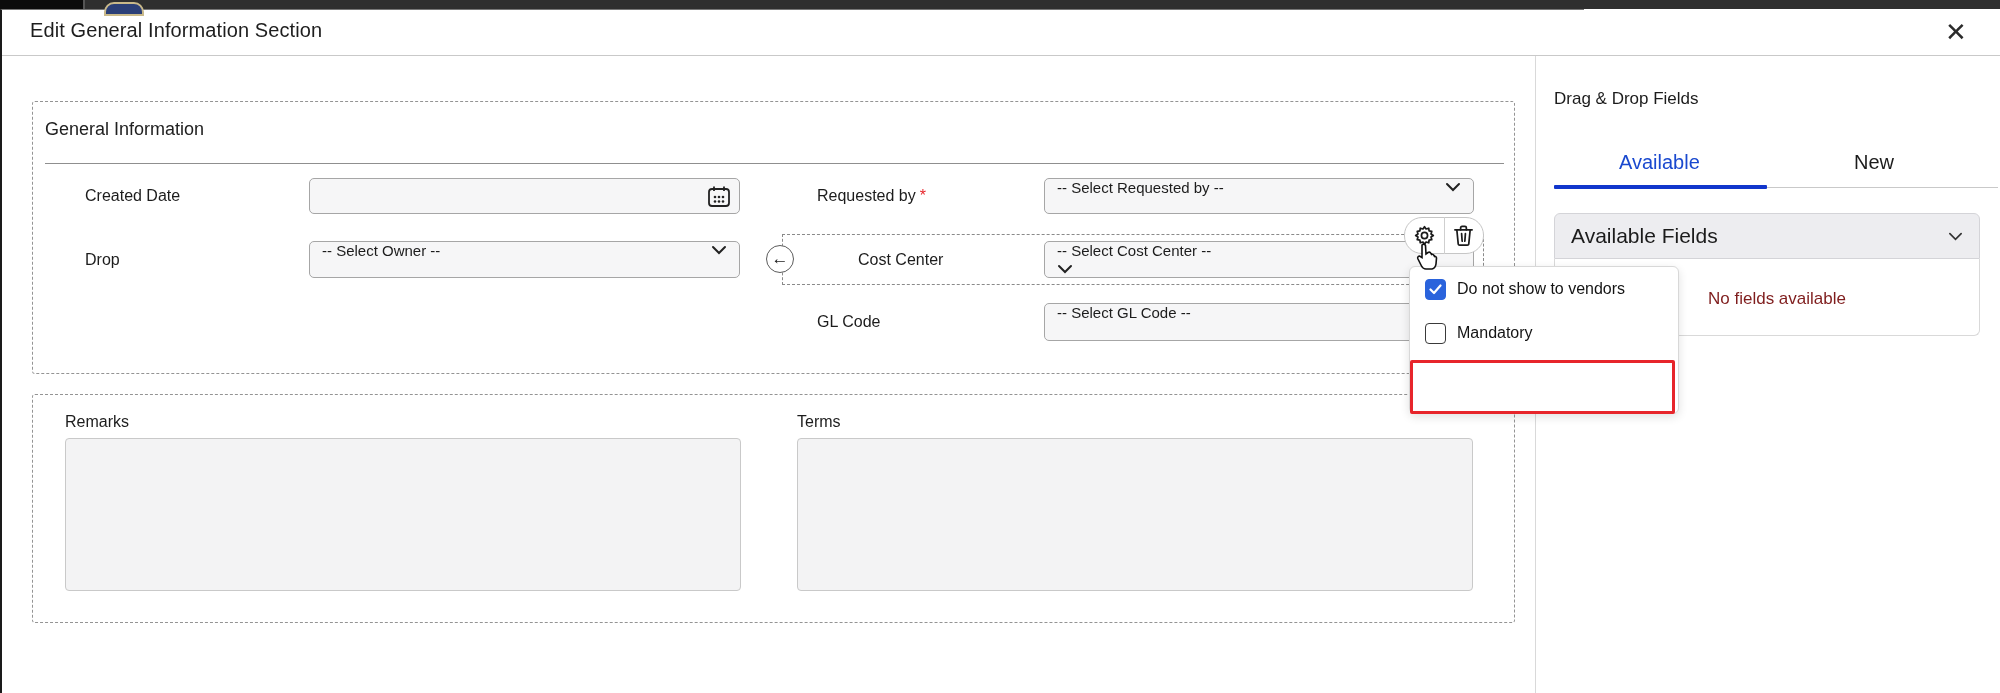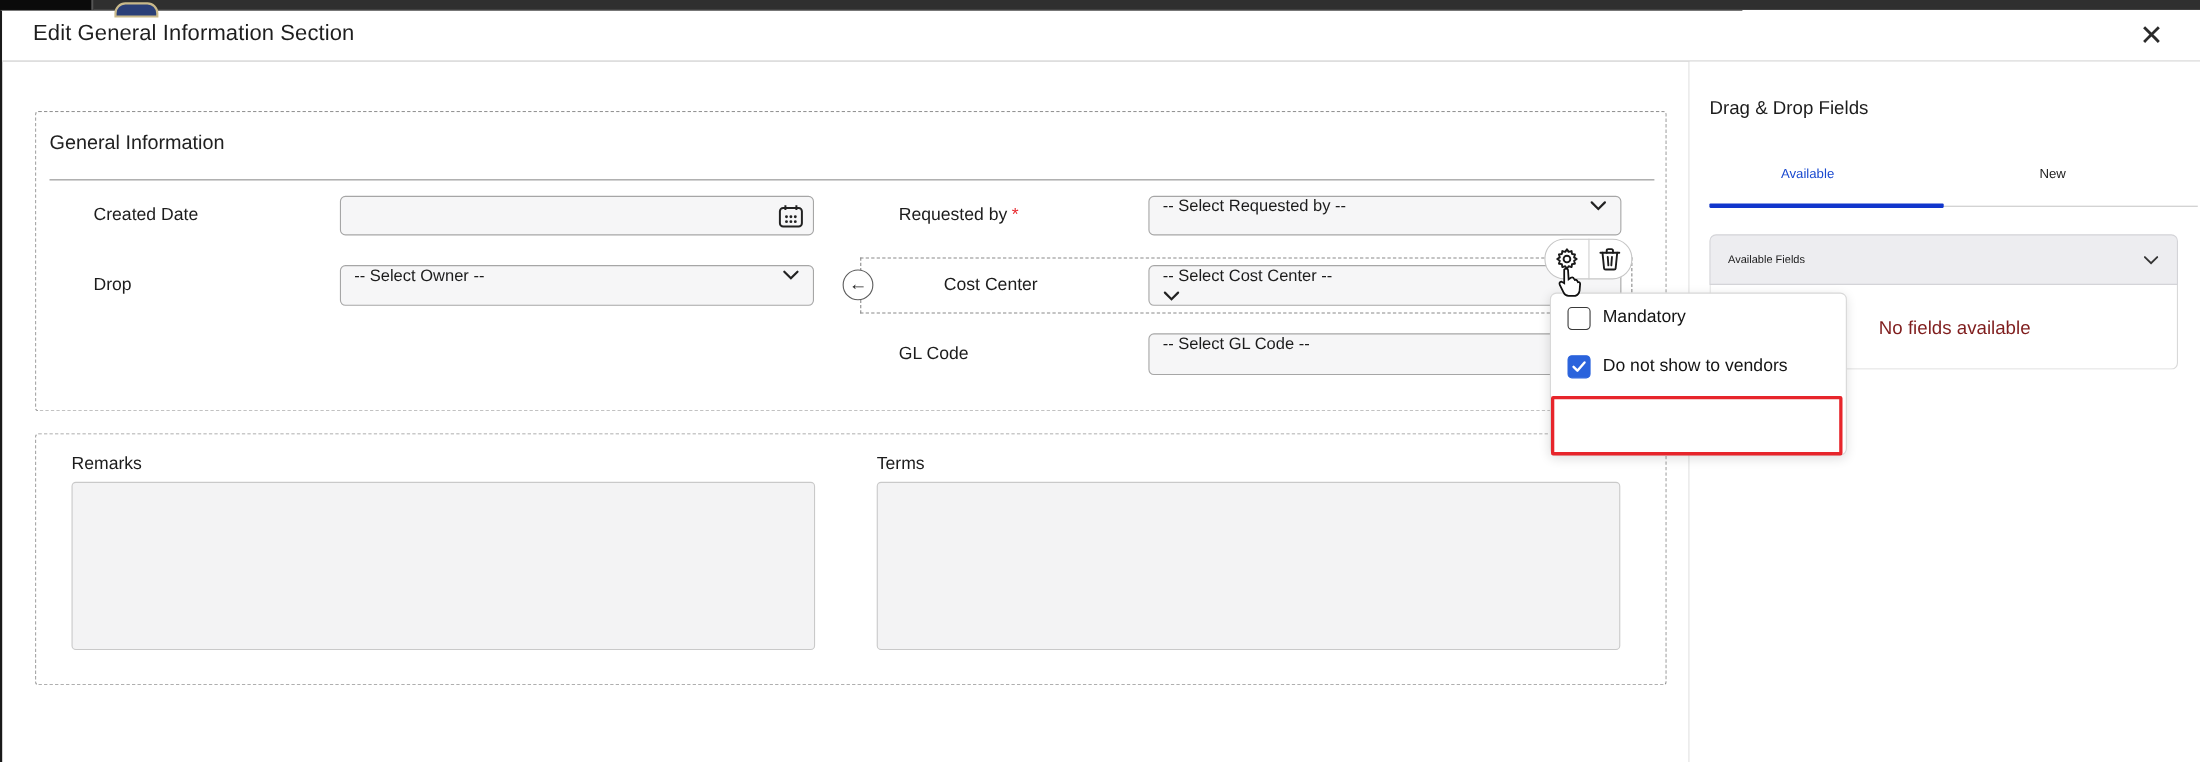--- a/index.html
+++ b/index.html
@@ -74,27 +74,27 @@
   
   #lbl-remarks { left:63px; top:403px; }
   #lbl-terms { left:795px; top:403px; }
   .textarea-box { position:absolute; background:#f3f3f4; border:1px solid #c9c9c9; border-radius:4px; }
   #remarks-textarea { left:63px; top:428px; width:676px; height:153px; }
   #terms-textarea { left:795px; top:428px; width:676px; height:153px; }
 
   
   #right-panel { position:absolute; left:1534px; top:46px; width:466px; height:638px; background:#fff; }
   #panel-heading { position:absolute; left:18px; top:33px; font-size:17px; font-weight:500; color:#1c1c1c; }
-  .tab { position:absolute; top:95px; font-size:12px; cursor:pointer; }
+  .tab { position:absolute; top:95px; font-size:20px; cursor:pointer; }
   #tab-available { left:83px; color:#1a49cf; }
   #tab-new { left:318px; color:#1c1c1c; }
   #tab-underline-gray { position:absolute; left:18px; top:131px; width:444px; height:1px; background:#c9c9c9; }
   #tab-underline-blue { position:absolute; left:18px; top:129px; width:213px; height:4px; background:#1136cc; border-radius:1px; }
 
-  #accordion-header { position:absolute; left:18px; top:157px; width:426px; height:46px; background:#ededf0; border:1px solid #d4d4d8; border-radius:6px 6px 0 0; display:flex; align-items:center; padding:0 16px; font-size:10px; color:#1b1b1b; }
+  #accordion-header { position:absolute; left:18px; top:157px; width:426px; height:46px; background:#ededf0; border:1px solid #d4d4d8; border-radius:6px 6px 0 0; display:flex; align-items:center; padding:0 16px; font-size:21px; color:#1b1b1b; }
   #accordion-header .chev { margin-left:auto; width:15px; height:15px; }
   #accordion-body { position:absolute; left:18px; top:203px; width:426px; height:77px; background:#fff; border:1px solid #d9d9d9; border-top:none; border-radius:0 0 6px 6px; }
   #no-fields-text { position:absolute; left:153px; top:30px; font-size:17px; color:#7f1d1d; white-space:nowrap; }
 
   svg { display:block; }
 </style>
 </head>
 <body>
 
 <div id="top-strip">
@@ -196,30 +196,30 @@
     </svg>
   </div>
 
   <div id="lbl-glcode" class="field-label abs">GL Code</div>
   <div id="glcode-select" class="select-box">
     <span class="sel-text">-- Select GL Code --</span>
   </div>
 
   <div id="field-popup">
     <div class="popup-row">
-      <span class="cbx"></span>
-      <span class="cb-label">Mandatory</span>
-    </div>
-    <div class="popup-row">
       <span class="cbx checked">
         <svg width="13" height="11" viewBox="0 0 13 11" fill="none" stroke="#fff" stroke-width="2.2" stroke-linecap="round" stroke-linejoin="round">
             <polyline points="1.5,5.5 5,9 11.5,1.5"></polyline>
           </svg>
       </span>
       <span class="cb-label">Do not show to vendors</span>
+    </div>
+    <div class="popup-row">
+      <span class="cbx"></span>
+      <span class="cb-label">Mandatory</span>
     </div>
     <div id="red-annotation"></div>
   </div>
 
   <div id="section2" class="dashed-box"></div>
   <div id="lbl-remarks" class="field-label abs">Remarks</div>
   <div id="remarks-textarea" class="textarea-box"></div>
   <div id="lbl-terms" class="field-label abs">Terms</div>
   <div id="terms-textarea" class="textarea-box"></div>
 

